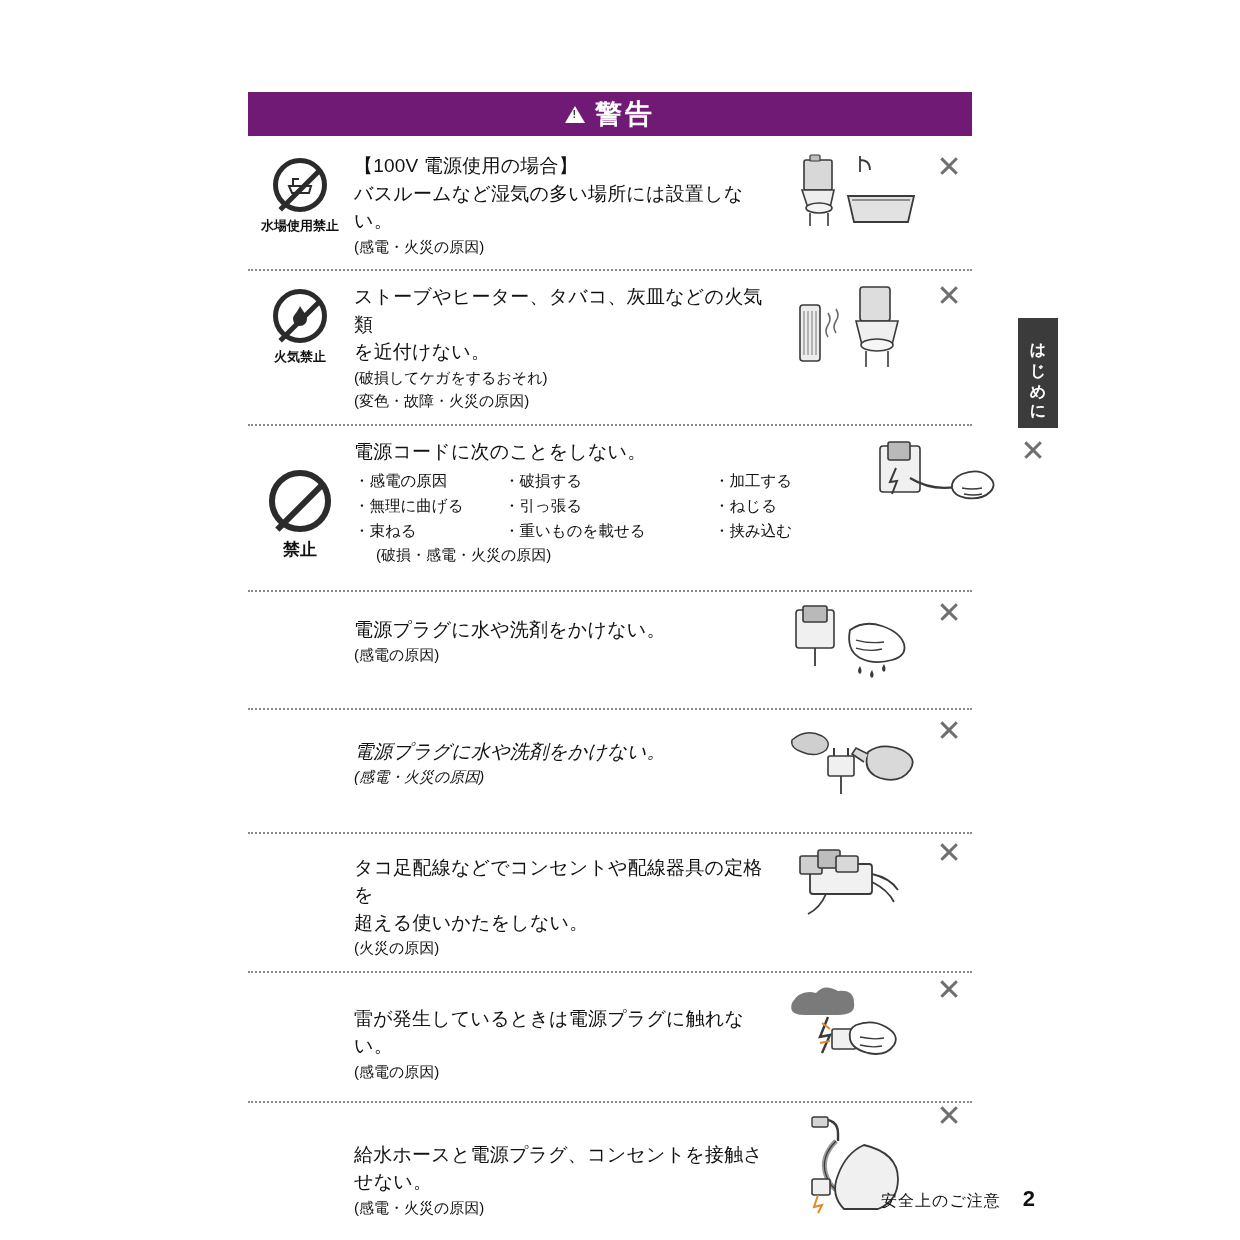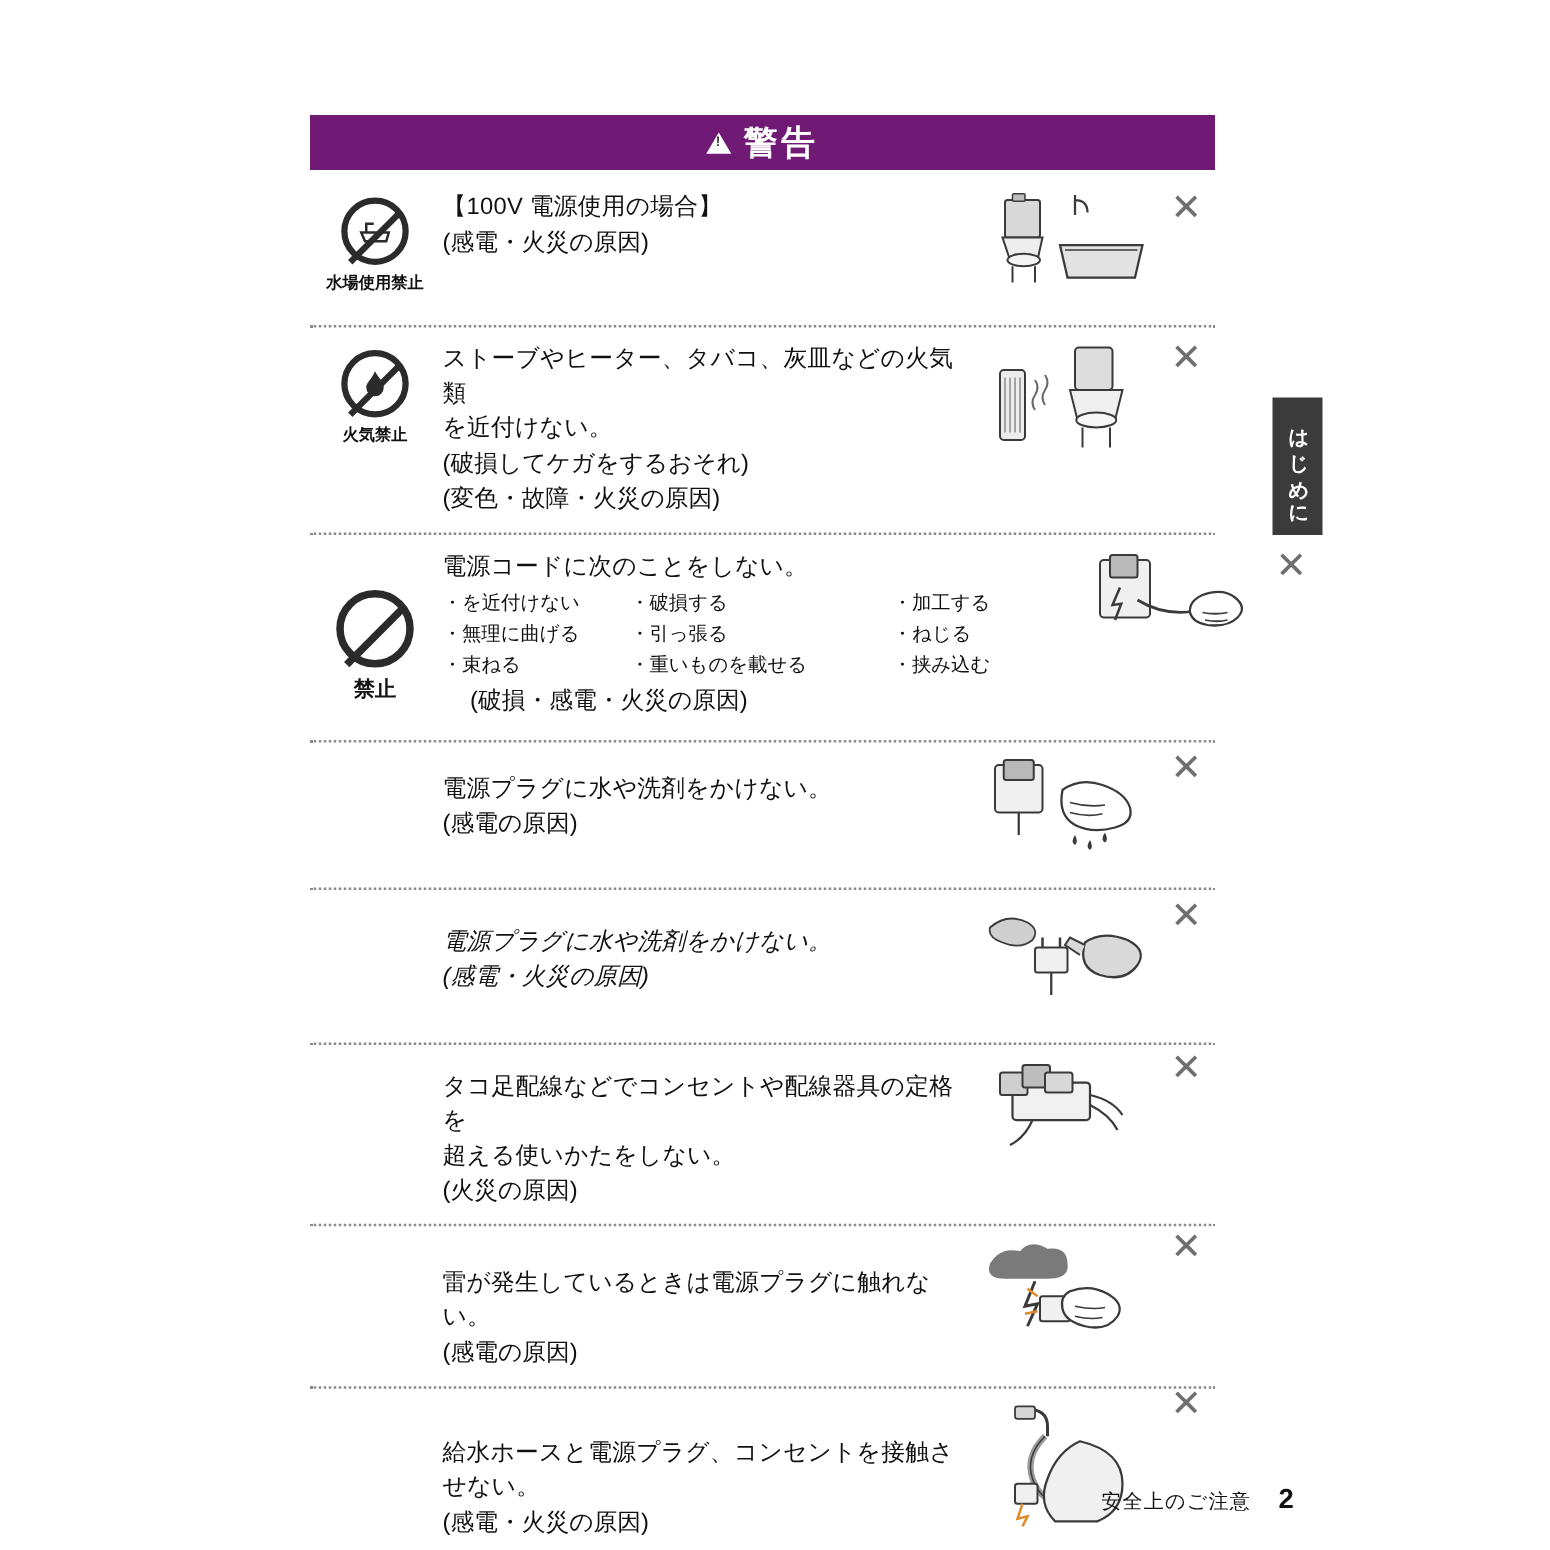--- a/index.html
+++ b/index.html
@@ -158,21 +158,21 @@
   }
   .icon-label.lg { font-size: 17px; margin-top: 6px; }
 
   .t-main {
     font-size: 19px;
     line-height: 1.45;
     color: #111;
     letter-spacing: 0.2px;
   }
   .t-sub {
-    font-size: 19px;
+    font-size: 15px;
     line-height: 1.45;
     color: #111;
     margin-top: 1px;
   }
   .t-sub.indent { padding-left: 22px; }
 
   
   .bullets {
     display: flex;
     font-size: 15.5px;
@@ -251,20 +251,21 @@
             <svg width="30" height="24" viewBox="0 0 30 24">
               <path d="M4 13 L26 13 L24 20 L7 20 Z" fill="none" stroke="#2b2b2b" stroke-width="2"></path>
               <path d="M8 13 L8 6 L14 6" fill="none" stroke="#2b2b2b" stroke-width="2"></path>
             </svg>
           </div>
         </div>
         <div class="icon-label">水場使用禁止</div>
       </div>
       <div class="col-text">
         <div class="t-main">【100V 電源使用の場合】</div>
+        <div class="t-main">バスルームなど湿気の多い場所には設置しない。</div>
         <div class="t-sub">(感電・火災の原因)</div>
       </div>
       <div class="col-pic">
         <svg class="pic" width="150" height="90" viewBox="0 0 150 90">
 
           <rect x="18" y="8" width="28" height="30" rx="2" fill="#d8d8d8" stroke="#3a3a3a" stroke-width="1.6"></rect>
           <rect x="24" y="3" width="10" height="6" rx="1" fill="#bdbdbd" stroke="#3a3a3a" stroke-width="1.2"></rect>
           <path d="M16 38 L48 38 L44 56 L22 56 Z" fill="#eee" stroke="#3a3a3a" stroke-width="1.6"></path>
           <ellipse cx="33" cy="56" rx="13" ry="5" fill="#f4f4f4" stroke="#3a3a3a" stroke-width="1.6"></ellipse>
           <path d="M24 61 L24 74 M42 61 L42 74" stroke="#3a3a3a" stroke-width="1.6" fill="none"></path>
@@ -315,21 +316,21 @@
 
     <div class="row" style="min-height:148px;">
       <div class="col-icon" style="padding-top:36px;">
         <div class="prohib big"></div>
         <div class="icon-label lg">禁止</div>
       </div>
       <div class="col-text">
         <div class="t-main">電源コードに次のことをしない。</div>
         <div class="bullets">
           <div class="bcol c1">
-            <div>・を近付けない</div>
+            <div>・感電の原因</div>
             <div>・無理に曲げる</div>
             <div>・束ねる</div>
           </div>
           <div class="bcol c2">
             <div>・破損する</div>
             <div>・引っ張る</div>
             <div>・重いものを載せる</div>
           </div>
           <div class="bcol c3">
             <div>・加工する</div>

